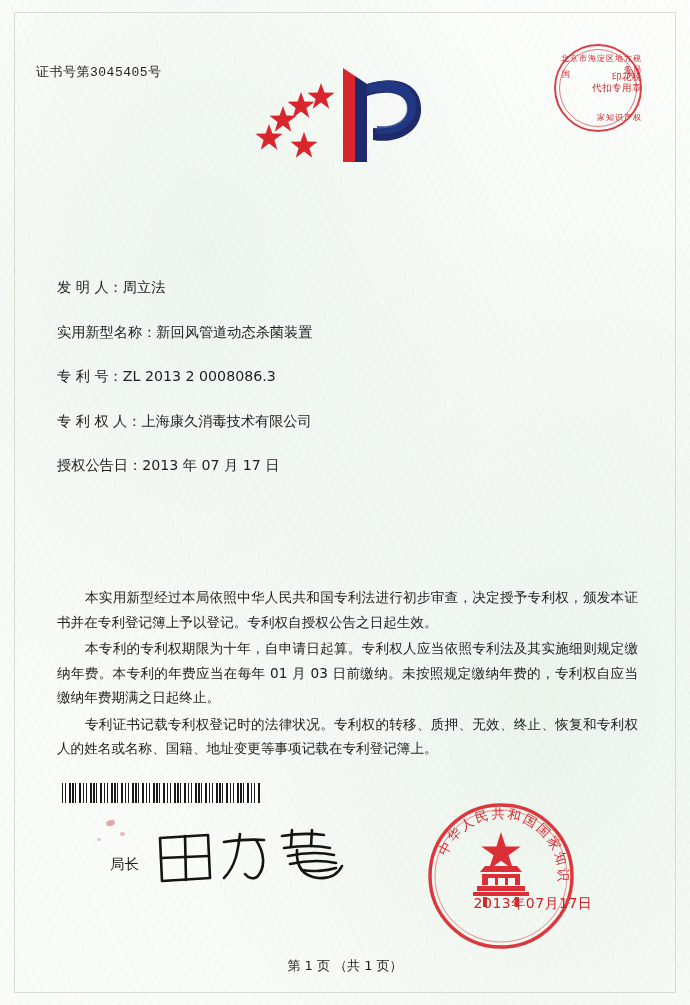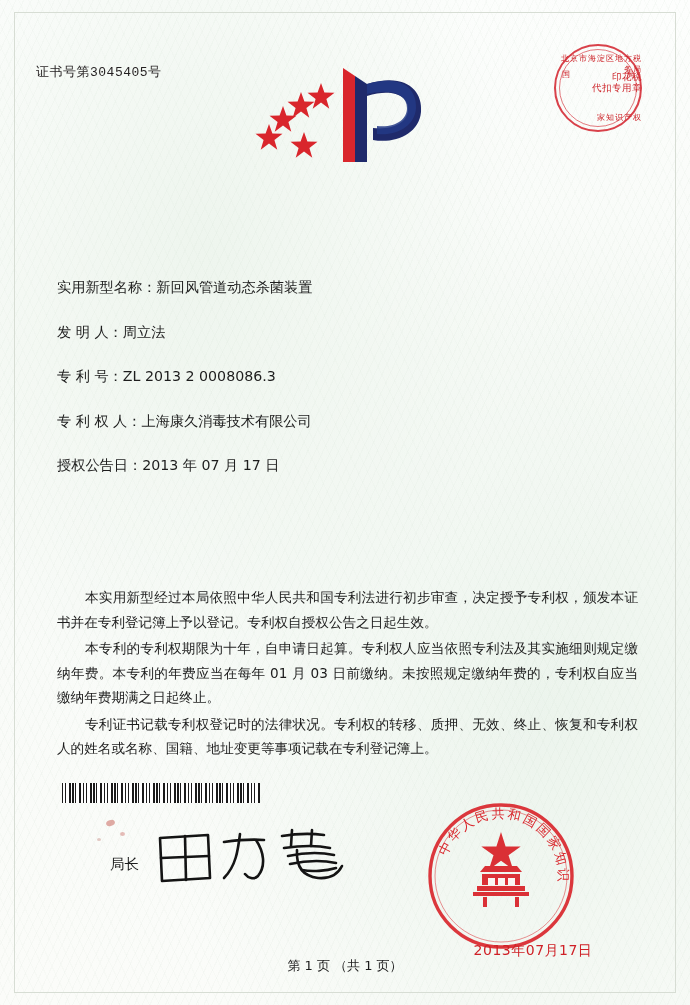--- a/index.html
+++ b/index.html
@@ -215,21 +215,20 @@
   .stamp-date {
     position: absolute;
     left: 438px;
     top: 895px;
     width: 190px;
     text-align: center;
     color: #cf2026;
     font-size: 14px;
     letter-spacing: 0.5px;
     font-family: "DejaVu Sans", sans-serif;
-    margin-top: 47px;
   }
 
   
   .footer {
     position: absolute;
     left: 0;
     right: 0;
     top: 957px;
     text-align: center;
     font-size: 13px;
@@ -282,24 +281,24 @@
         <polygon points="100,14 112,22 112,100 100,100" fill="#1f2a6b"></polygon>
         <path d="M112,22 C150,10 168,28 166,50 C164,72 140,82 118,78 L118,66 C136,68 152,62 153,48 C154,34 138,26 112,34 Z" fill="#1f2a6b"></path>
         <path d="M112,22 C146,12 162,26 161,46 C160,64 142,74 122,72 L122,64 C140,66 152,58 152,46 C152,32 136,26 112,32 Z" fill="#233a86" opacity="0.85"></path>
       </g>
     </svg>
   </div>
 
 
   <div class="fields">
     <div class="field-row">
+      <span class="field-label">发 明 人：</span><span class="field-value">周立法</span>
+    </div>
+    <div class="field-row">
       <span class="field-label">实用新型名称：</span><span class="field-value">新回风管道动态杀菌装置</span>
-    </div>
-    <div class="field-row">
-      <span class="field-label">发 明 人：</span><span class="field-value">周立法</span>
     </div>
     <div class="field-row">
       <span class="field-label">专 利 号：</span><span class="field-value">ZL 2013 2 0008086.3</span>
     </div>
     <div class="field-row">
       <span class="field-label">专 利 权 人：</span><span class="field-value">上海康久消毒技术有限公司</span>
     </div>
     <div class="field-row">
       <span class="field-label">授权公告日：</span><span class="field-value">2013 年 07 月 17 日</span>
     </div>

